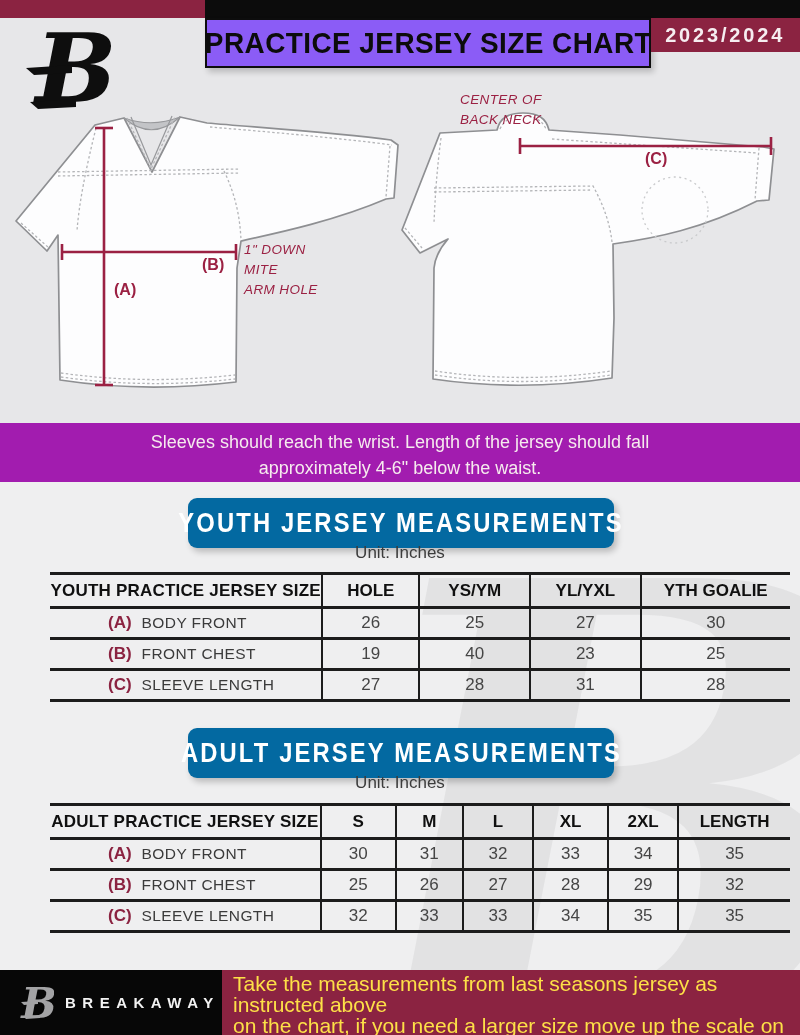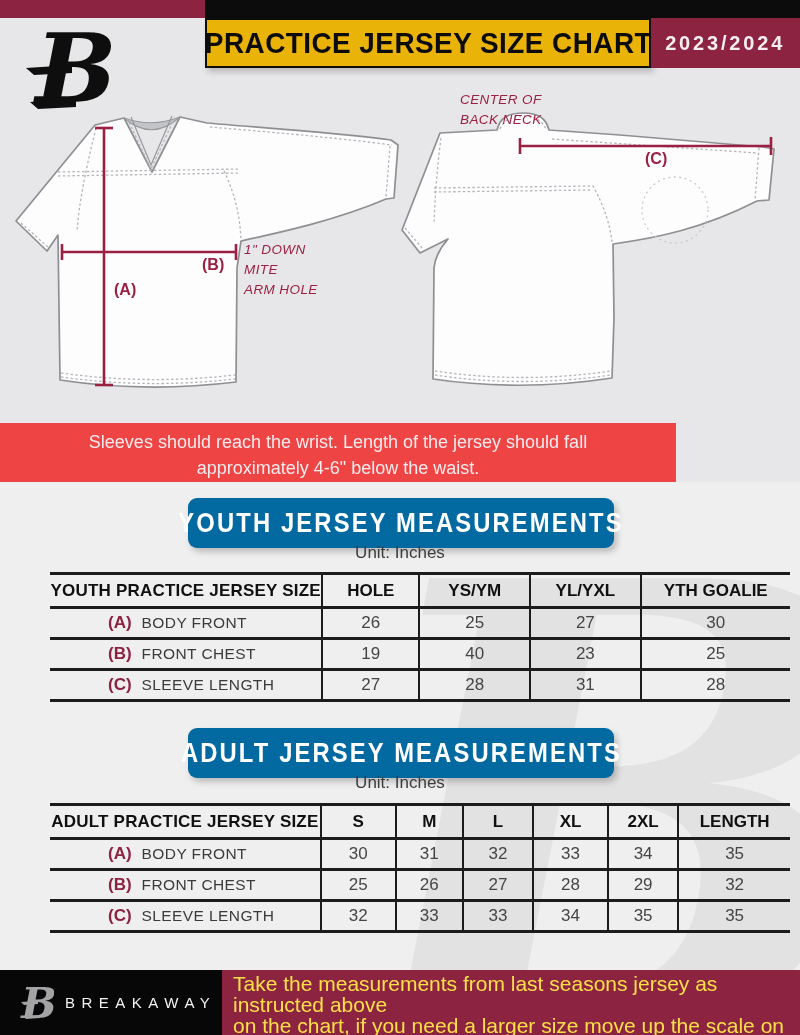--- a/index.html
+++ b/index.html
@@ -6,40 +6,40 @@
   html,body { background:#cfcfd2; }
   .page {
     position: relative; width: 800px; height: 1035px; overflow: hidden;
     background: #e7e7e9; font-family: "Liberation Sans", sans-serif;
   }
   
   .strip-maroon { position:absolute; left:0; top:0; width:205px; height:18px; background:#8b2341; }
   .strip-black  { position:absolute; left:205px; top:0; width:595px; height:18px; background:#0c0c0c; }
   .title-box {
     position:absolute; left:205px; top:18px; width:446px; height:50px;
-    background:#eab308; border:2px solid #0d0d0d;
+    background:#8b5cf6; border:2px solid #0d0d0d;
     display:flex; align-items:center; justify-content:center;
     box-shadow: 3px 4px 6px rgba(0,0,0,0.20);
   }
   .title-box span { font-weight:bold; font-size:30px; color:#0c0c0c; white-space:nowrap; transform:scaleX(0.93); letter-spacing:0.5px; }
   .season-box {
-    position:absolute; left:651px; top:18px; width:149px; height:50px; background:#8b2341;
+    position:absolute; left:651px; top:18px; width:149px; height:34px; background:#8b2341;
     display:flex; align-items:center; justify-content:center;
   }
   .season-box span { color:#f6edf0; font-weight:bold; font-size:21px; letter-spacing:3px; white-space:nowrap; transform:scaleX(0.95); }
   .logo-top { position:absolute; left:20px; top:16px; width:100px; height:104px; }
 
   
   .diagram { position:absolute; left:0; top:68px; width:800px; height:355px; }
   .ann-key  { position:absolute; color:#9b2143; font-weight:bold; font-size:16px; white-space:nowrap; }
   .ann-note { position:absolute; color:#9b2143; font-style:italic; font-size:13.5px; line-height:20px; letter-spacing:0.4px; white-space:nowrap; }
 
   
   .fit-banner {
-    position:absolute; left:0; top:423px; width:676px; height:59px; background:#ef4444;
+    position:absolute; left:0; top:423px; width:800px; height:59px; background:#a21caf;
     color:#f6ebee; text-align:center; font-size:18px; line-height:26px; padding-top:6px;
   }
 
   
   .lower { position:absolute; left:0; top:482px; width:800px; height:553px; background:#efeff0; }
   .watermark {
     position:absolute; right:-80px; top:30px; font-family:"DejaVu Serif", serif;
     font-style:italic; font-weight:bold; font-size:620px; line-height:600px;
     color:rgba(95,95,105,0.09); pointer-events:none;
   }
@@ -59,21 +59,21 @@
   table.meas td.label-hdr { font-weight:normal; color:#4e4e4e; font-size:17px; letter-spacing:0.2px;margin-top:16px; }
   table.meas td.row-label { text-align:left; padding-left:58px; }
   table.meas td.row-label .key { color:#8b2341; font-weight:bold; font-size:17px; margin-right:10px; }
   table.meas td.row-label .lbl { color:#3b3b3b; font-size:15.5px; letter-spacing:0.4px; }
 
   
   .footer-black {
     position:absolute; left:0; top:970px; width:222px; height:65px; background:#070707;
     display:flex; align-items:center; padding-left:20px; gap:11px;
   }
-  .footer-black .brand { color:#f2f2f2; font-weight:normal; font-size:15px; letter-spacing:6.5px; white-space:nowrap; }
+  .footer-black .brand { color:#f2f2f2; font-weight:bold; font-size:15px; letter-spacing:6.5px; white-space:nowrap; }
   .footer-maroon {
     position:absolute; left:222px; top:970px; width:578px; height:65px; background:#8b2341;
     color:#fde047; font-size:21px; line-height:21px; padding:3px 10px 0 11px;
   }
   svg .outline { fill:#fdfdfe; stroke:#8e8f92; stroke-width:1.7; stroke-linejoin:round; }
   svg .stitch  { fill:none; stroke:#b4b5b8; stroke-width:1.3; stroke-dasharray:2.5 2.3; }
   svg .collar  { fill:#c3c4c7; stroke:#97989b; stroke-width:1.1; }
   svg .innerv  { fill:none; stroke:#97989b; stroke-width:1.2; }
   svg .mline   { fill:none; stroke:#9b2143; stroke-width:2.6; }
   svg .elbow   { fill:none; stroke:#c9cacc; stroke-width:1.3; stroke-dasharray:2 3.5; }

